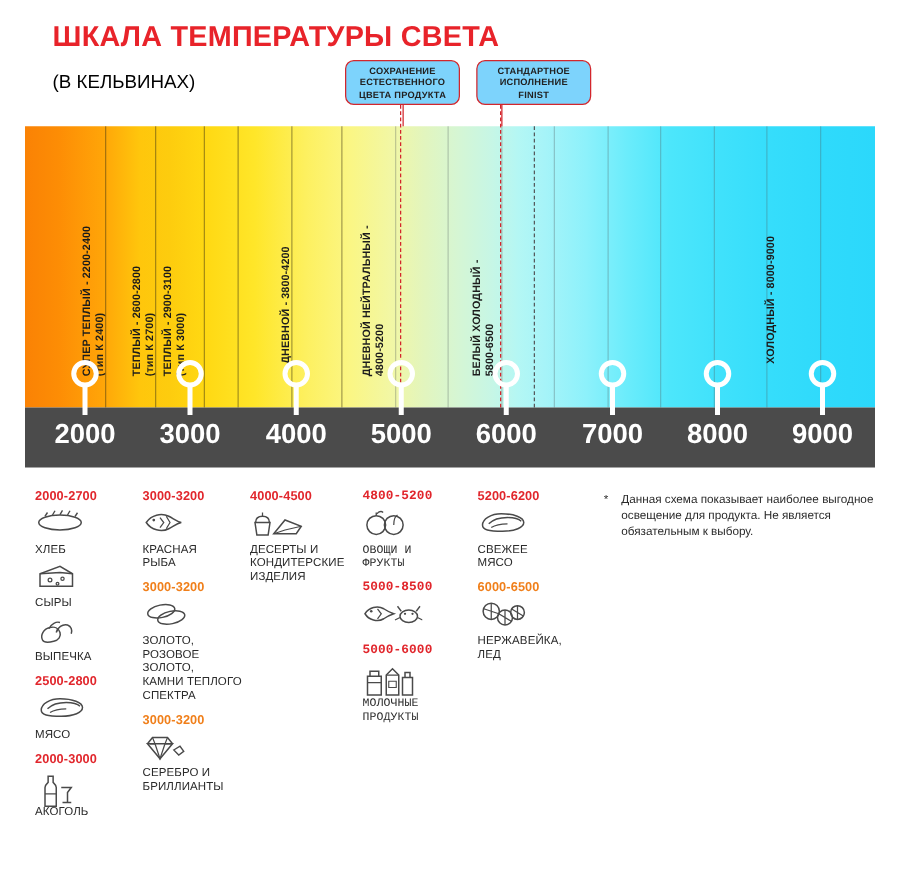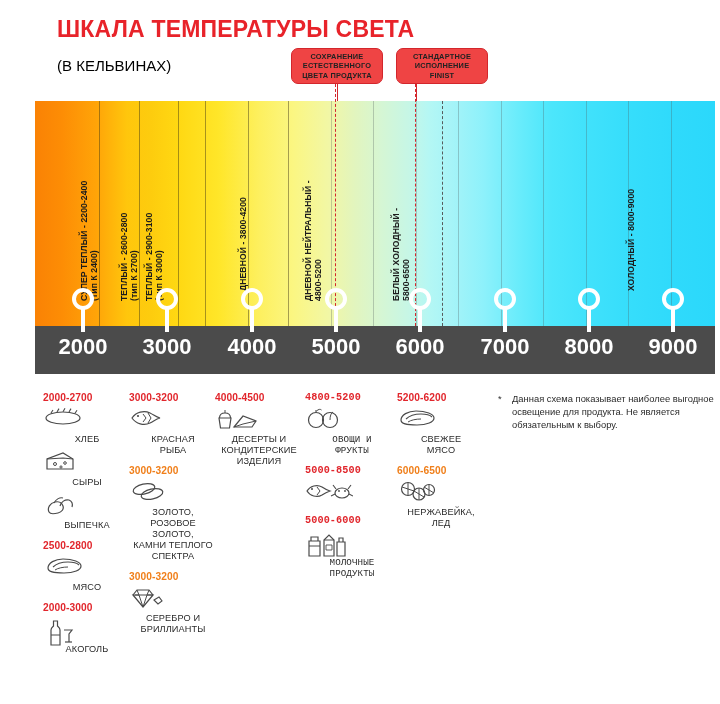--- a/index.html
+++ b/index.html
@@ -4,39 +4,39 @@
 <style>
   html,body{margin:0;padding:0;}
   body{
     width:720px;height:704px;
     background:#ffffff;
     font-family:"Liberation Sans", sans-serif;
     position:relative;
     overflow:hidden;
     -webkit-font-smoothing:antialiased;
   }
-  #root{position:absolute;left:0;top:0;width:636px;height:704px;margin-left:15px;}
+  #root{position:absolute;left:0;top:0;width:636px;height:704px;}
 
   
   .title{
     position:absolute;left:42px;top:16px;
     font-size:23px;font-weight:bold;color:#e8232a;
     letter-spacing:0.2px;white-space:nowrap;
   }
   .subtitle{
     position:absolute;left:42px;top:57px;
     font-size:15px;color:#000000;white-space:nowrap;
   }
 
   
   .callout{
     position:absolute;
     border:1.5px solid #d3262c;
     border-radius:7px;
-    background:#ef4444;
+    background:#7dd3fc;
     color:#222;
     font-size:7.4px;font-weight:bold;
     line-height:9.6px;
     text-align:center;
     letter-spacing:.2px;
     display:flex;align-items:center;justify-content:center;
     padding:3px 5px;
     box-sizing:border-box;
   }
   .callout span{display:block;}
@@ -118,21 +118,21 @@
   .range{
     font-size:10.2px;font-weight:bold;letter-spacing:.1px;
     white-space:nowrap;margin-bottom:4px;
   }
   .range.red{color:#e1262c;}
   .range.orange{color:#f07f1a;}
   .entry{margin-bottom:5px;}
   .entry .ic{height:26px;display:block;}
   .entry .nm{
     font-size:9.2px;color:#2b2b2b;line-height:11px;
-    letter-spacing:.1px;margin-top:1px;white-space:pre-line;text-align:center;
+    letter-spacing:.1px;margin-top:1px;white-space:pre-line;
   }
   .grp{margin-bottom:9px;}
   .footnote{
     position:absolute;left:483px;top:0;width:228px;
     font-size:9.4px;color:#2b2b2b;line-height:13px;
   }
   .footnote .star{position:absolute;left:0;top:0;}
   .footnote .ftext{display:block;margin-left:14px;}
   svg{display:block;}
 </style>

